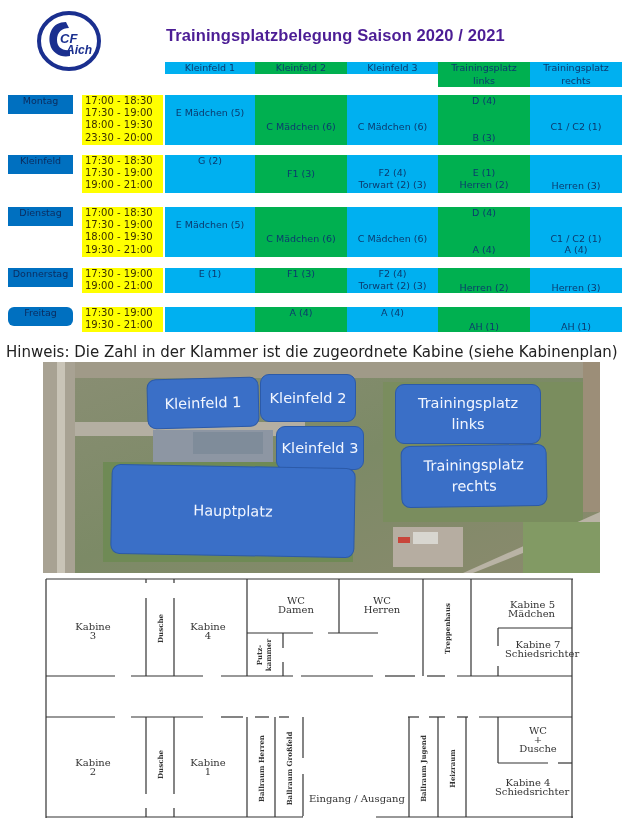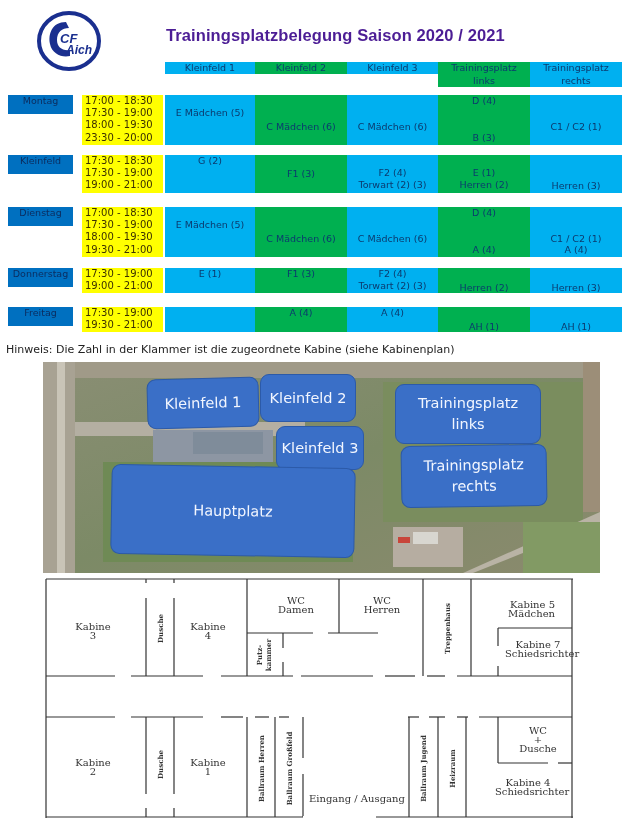--- a/index.html
+++ b/index.html
@@ -10,21 +10,21 @@
   .hdr{position:absolute;top:62px;height:12px;font-size:9.5px;color:#0b3a6e;text-align:center;line-height:12px;}
   .hdr.tall{height:25px;line-height:12.5px;}
   .blue{background:#00b0f0;}
   .green{background:#00b050;}
   .yellow{background:#ffff00;}
   .dayc{background:#0070c0;}
   .cell{position:absolute;font-size:9.5px;color:#0b3a6e;text-align:center;line-height:12px;overflow:hidden;}
   .day{position:absolute;left:8px;width:65px;height:19px;font-size:9.5px;color:#0b2c5e;text-align:center;line-height:12px;}
   .times{position:absolute;left:82px;width:81px;font-size:10px;color:#3b3000;line-height:12.2px;padding-left:3px;box-sizing:border-box;}
   .line{display:block;white-space:nowrap;}
-  #note{left:6px;top:343px;font-size:11px;color:#222;}
+  #note{left:6px;top:343px;font-size:15px;color:#222;}
   #aerial{left:43px;top:362px;width:557px;height:211px;overflow:hidden;background:#8c8f78;}
   .fieldbox{position:absolute;background:#3a6fc7;border:1px solid #2c5aa8;border-radius:9px;color:#f2f6ff;font-family:"DejaVu Sans",sans-serif;display:flex;align-items:center;justify-content:center;text-align:center;line-height:21px;font-size:14.5px;box-sizing:border-box;}
   #plan{left:43px;top:578px;width:530px;height:244px;}
   .room{position:absolute;font-family:"DejaVu Serif",serif;font-weight:normal;font-size:10px;color:#333;text-align:center;line-height:9px;white-space:nowrap;}
   .vroom{position:absolute;font-family:"DejaVu Serif",serif;font-weight:bold;font-size:7px;color:#333;white-space:nowrap;transform:rotate(-90deg);transform-origin:center center;text-align:center;line-height:9px;}
 </style>
 </head>
 <body>
 
 <div id="logo" class="abs">
@@ -135,21 +135,21 @@
     <div class="cell blue" style="left: 347px; width: 91px; top: 268px; height: 25px;">
       <span style="position: absolute; left: 0px; right: 0px; top: 0px;">F2 (4)</span>
       <span style="position: absolute; left: 0px; right: 0px; top: 12px;">Torwart (2) (3)</span>
     </div>
     <div class="cell green" style="left: 438px; width: 92px; top: 268px; height: 25px;">
       <span style="position: absolute; left: 0px; right: 0px; top: 14px;">Herren (2)</span>
     </div>
     <div class="cell blue" style="left: 530px; width: 92px; top: 268px; height: 25px;">
       <span style="position: absolute; left: 0px; right: 0px; top: 14px;">Herren (3)</span>
     </div>
-    <div class="day dayc" style="top: 307px;">Freitag</div>
+    <div class="day dayc" style="top: 307px; border-radius: 6px;">Freitag</div>
     <div class="times yellow" style="top: 307px; height: 25px;">
       <span class="line">17:30 - 19:00</span>
       <span class="line">19:30 - 21:00</span>
     </div>
     <div class="cell blue" style="left: 165px; width: 90px; top: 307px; height: 25px;">
       <span style="position: absolute; left: 0px; right: 0px; top: 0px;"></span>
     </div>
     <div class="cell green" style="left: 255px; width: 92px; top: 307px; height: 25px;">
       <span style="position: absolute; left: 0px; right: 0px; top: 0px;">A (4)</span>
     </div>

